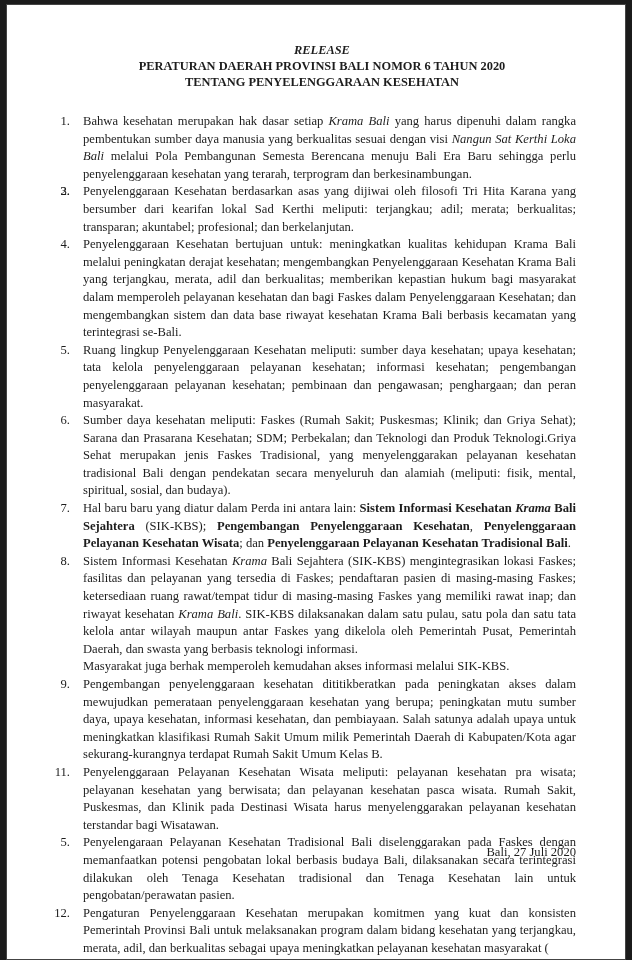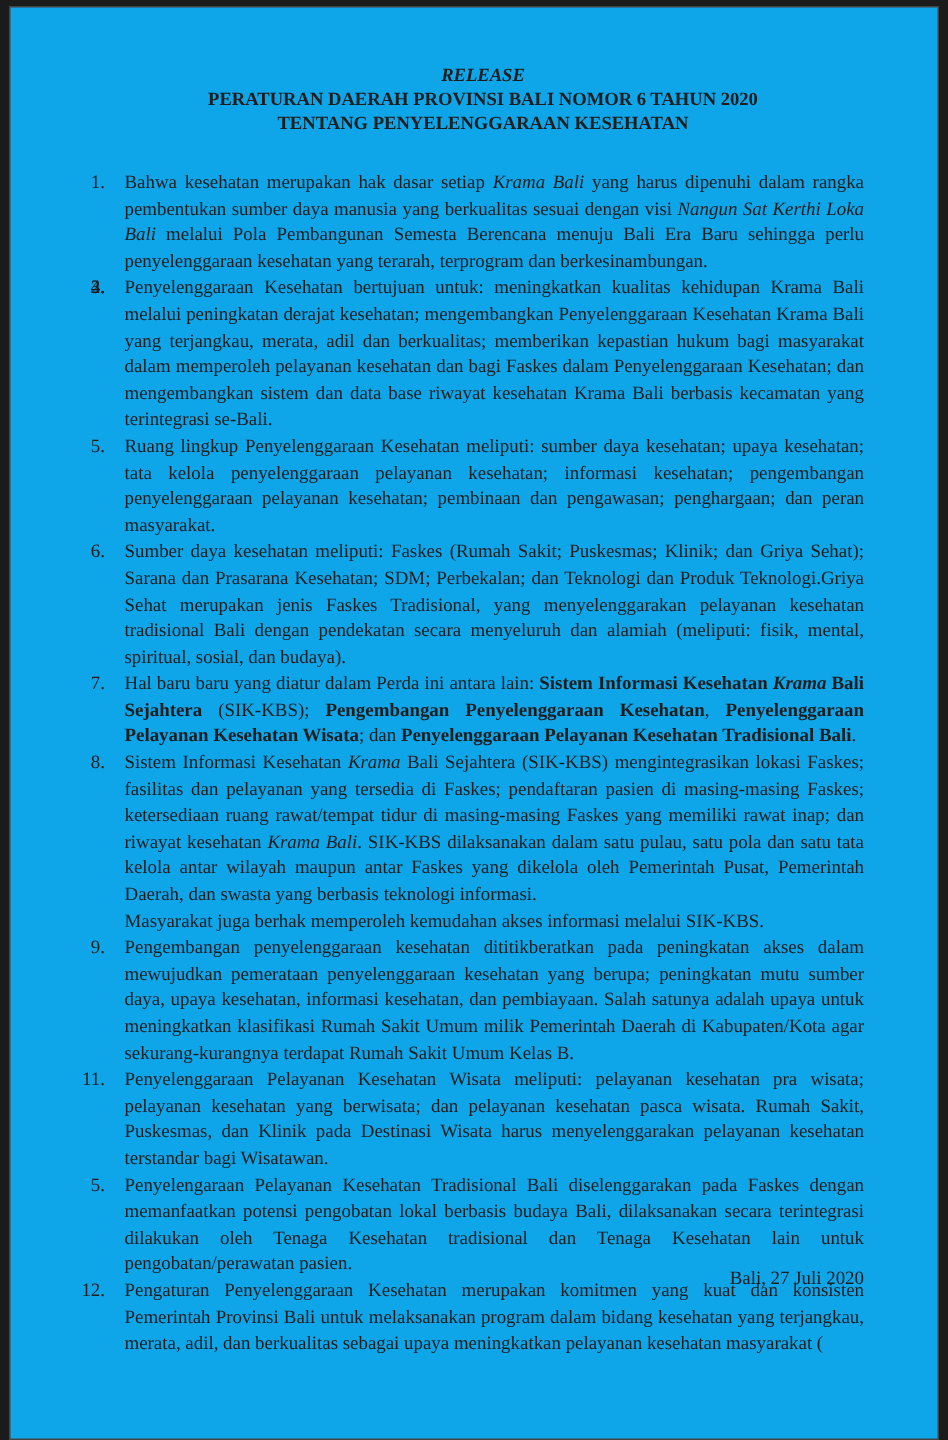--- a/index.html
+++ b/index.html
@@ -4,21 +4,21 @@
 <style>
   html, body { margin: 0; padding: 0; }
   body {
     width: 632px; height: 960px; overflow: hidden;
     background: #1b1b1b;
     font-family: "Liberation Serif", "DejaVu Serif", serif;
     color: #1d1d1d;
   }
   .page {
     position: absolute; left: 6px; top: 4px; width: 620px; height: 956px;
-    background: #0ea5e9;
+    background: #ffffff;
     box-shadow: inset 0 0 0 1px #444;
   }
   .header {
     position: absolute; left: 0; top: 38px; width: 632px;
     text-align: center; font-weight: bold; font-size: 12.4px; line-height: 16px;
   }
   .header .release { font-style: italic; }
   .list {
     position: absolute; left: 0; top: 113px; width: 632px;
   }
@@ -53,20 +53,21 @@
 <div class="list" id="item-list">
     <div class="item">
       <div class="num">1.</div>
       <div class="text"><span>Bahwa kesehatan merupakan hak dasar setiap </span><i>Krama Bali</i><span> yang harus dipenuhi dalam rangka pembentukan sumber daya manusia yang berkualitas sesuai dengan visi </span><i>Nangun Sat Kerthi Loka Bali</i><span> melalui Pola Pembangunan Semesta Berencana menuju Bali Era Baru sehingga perlu penyelenggaraan kesehatan yang terarah, terprogram dan berkesinambungan.</span></div>
     </div>
     <div class="item">
       <div class="num">2.</div>
     </div>
     <div class="item">
       <div class="num">3.</div>
+      <div class="text"><span>Penyelenggaraan Kesehatan berdasarkan asas yang dijiwai oleh filosofi Tri Hita Karana yang bersumber dari kearifan lokal Sad Kerthi meliputi: terjangkau; adil; merata; berkualitas; transparan; akuntabel; profesional; dan berkelanjutan.</span></div>
     </div>
     <div class="item">
       <div class="num">4.</div>
       <div class="text"><span>Penyelenggaraan Kesehatan bertujuan untuk: meningkatkan kualitas kehidupan Krama Bali melalui peningkatan derajat kesehatan; mengembangkan Penyelenggaraan Kesehatan Krama Bali yang terjangkau, merata, adil dan berkualitas; memberikan kepastian hukum bagi masyarakat dalam memperoleh pelayanan kesehatan dan bagi Faskes dalam Penyelenggaraan Kesehatan; dan mengembangkan sistem dan data base riwayat kesehatan Krama Bali berbasis kecamatan yang terintegrasi  se-Bali.</span></div>
     </div>
     <div class="item">
       <div class="num">5.</div>
       <div class="text"><span>Ruang lingkup Penyelenggaraan Kesehatan meliputi: sumber daya kesehatan; upaya kesehatan; tata kelola penyelenggaraan pelayanan kesehatan; informasi kesehatan; pengembangan penyelenggaraan pelayanan kesehatan; pembinaan dan pengawasan; penghargaan; dan peran masyarakat.</span></div>
     </div>
     <div class="item">

